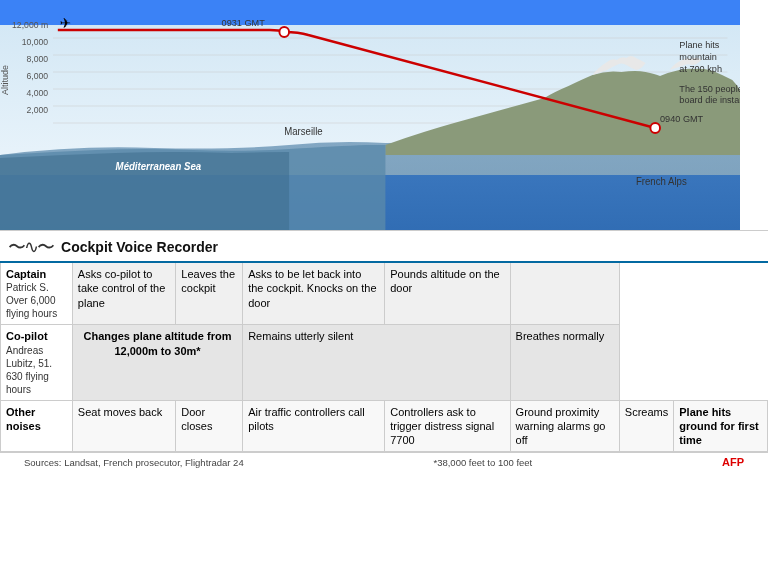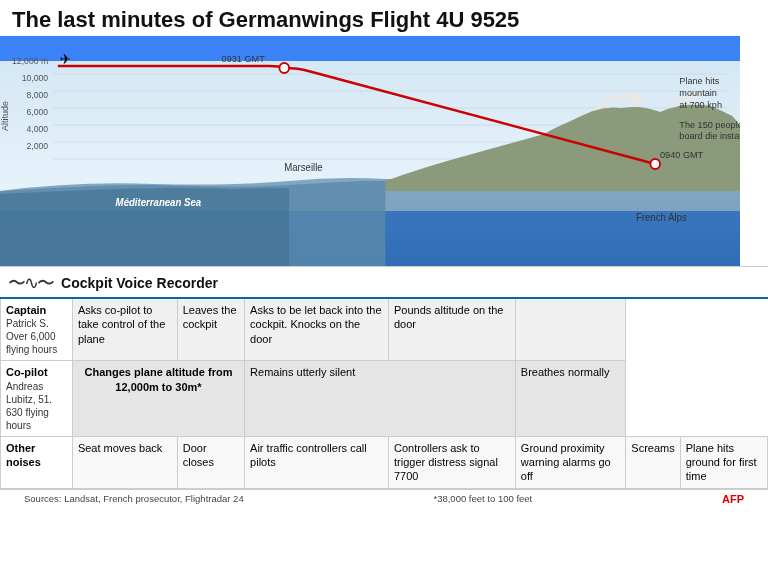--- a/index.html
+++ b/index.html
@@ -92,21 +92,21 @@
     }
     .row-captain { background: #f0f0f0; }
     .row-copilot { background: #e5e5e5; }
     .row-other { background: #f8f8f8; }
     .copilot-change {
       font-weight: 700;
       font-size: 11px;
       text-align: center;
     }
     .last-cell {
-      font-weight: 400;
+      font-weight: 700;
       margin-top: 28px;
     }
 
     
     .footer {
       padding: 3px 24px;
       font-size: 9.5px;
       color: #444;
       display: flex;
       justify-content: space-between;
@@ -117,23 +117,20 @@
       font-weight: 700;
       font-size: 11px;
       color: #d00;
     }
   </style>
 </head>
 <body>
 
 <div class="container">
 
-  <div class="header">
-    <h1>The last minutes of Germanwings Flight 4U 9525</h1>
-  </div>
 
   <div class="chart-area">
     <svg class="flight-svg" viewBox="0 0 768 230" preserveAspectRatio="none">
 
       <defs>
         <linearGradient id="skyGrad" x1="0" y1="0" x2="0" y2="1">
           <stop offset="0%" stop-color="#d4e8f5"></stop>
           <stop offset="100%" stop-color="#eaf4fb"></stop>
         </linearGradient>
         <linearGradient id="terrainGrad" x1="0" y1="0" x2="0" y2="1">

